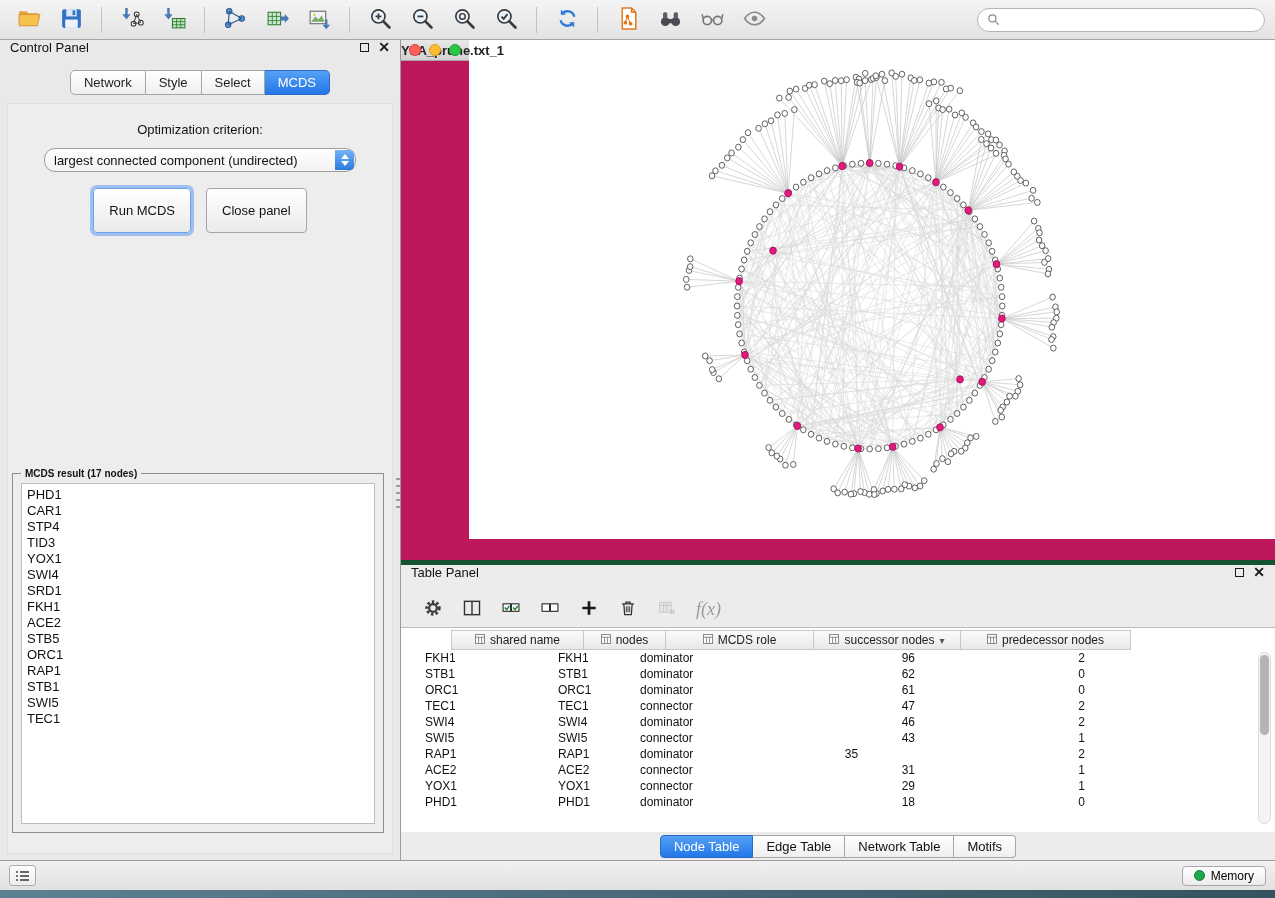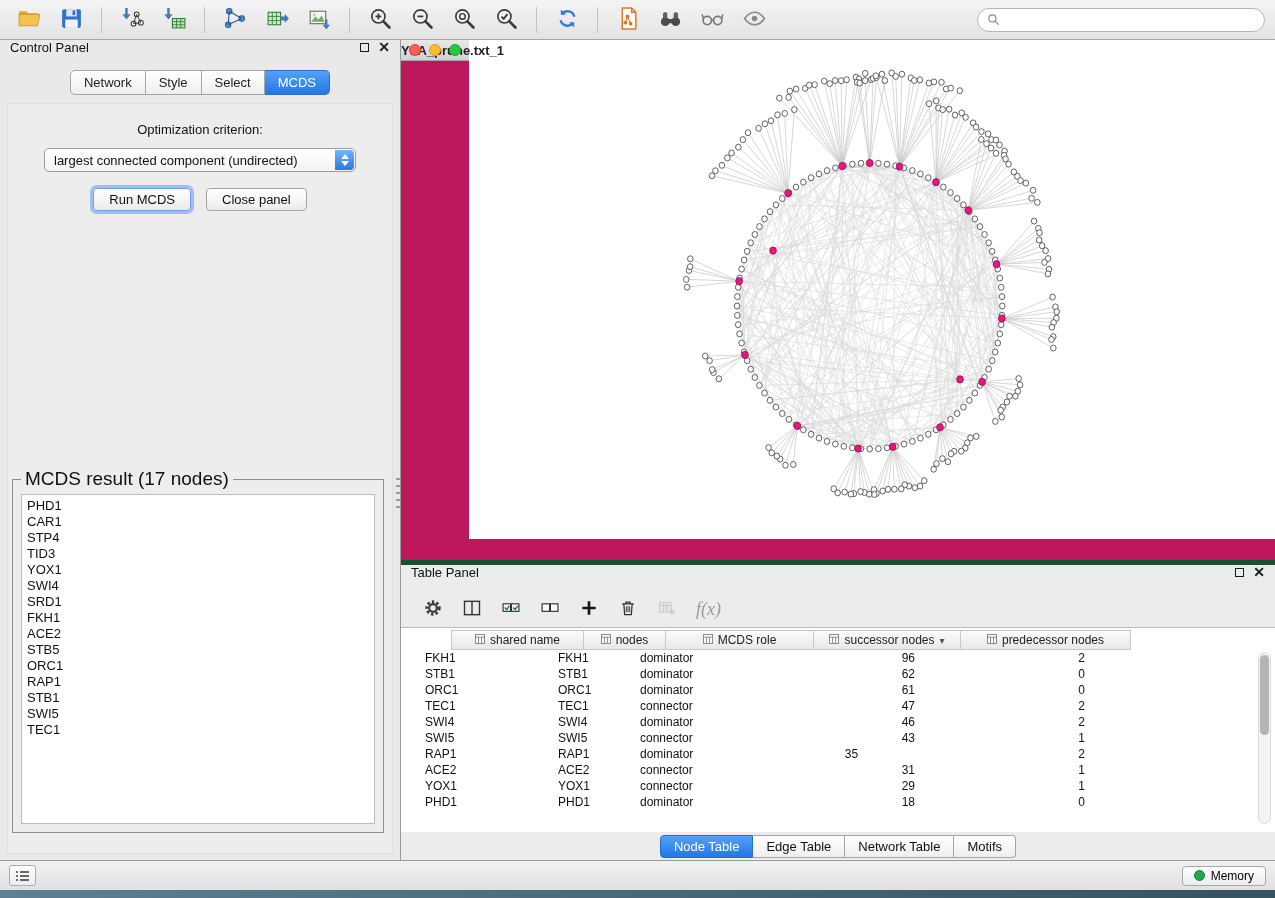--- a/index.html
+++ b/index.html
@@ -52,43 +52,43 @@
     border:1px solid #a6a6a6; border-left:none;
   }
   .cp-tab:first-child { border-left:1px solid #a6a6a6; border-radius:5px 0 0 5px; }
   .cp-tab:last-child { border-radius:0 5px 5px 0; }
   .cp-tab.active { background:linear-gradient(#55a1f5,#2277e7); color:#fff; border-color:#2a6ccc; }
   .cp-body { flex:1; position:relative; margin:0 7px 6px; background:#ededed; border:1px solid #dfdfdf; }
   .opt-label { text-align:center; font-size:13px; margin-top:18px; }
   .criterion-select {
     width:312px; height:24px; margin:11px auto 0; position:relative;
     background:linear-gradient(#ffffff,#f2f2f2);
-    border:1px solid #9d9d9d; border-radius:5px;
+    border:1px solid #9d9d9d; border-radius:11px;
     display:flex; align-items:center; padding:0 26px 0 9px;
     font-size:13px; white-space:nowrap;
   }
   .select-stepper {
     position:absolute; right:1px; top:1px; bottom:1px; width:19px;
     background:linear-gradient(#74b4f8,#2a7ae0); border-radius:0 4px 4px 0;
     display:flex; flex-direction:column; align-items:center; justify-content:center; gap:2px;
   }
   .tri-up { width:0; height:0; border-left:4px solid transparent; border-right:4px solid transparent; border-bottom:5px solid #fff; }
   .tri-down { width:0; height:0; border-left:4px solid transparent; border-right:4px solid transparent; border-top:5px solid #fff; }
   .cp-buttons { display:flex; justify-content:center; gap:15px; margin-top:16px; }
   .btn {
-    font-size:13px; padding:3px 15px; color:#111;
+    font-size:13px; padding:14px 15px; color:#111;
     background:linear-gradient(#ffffff,#ebebeb);
     border:1px solid #a6a6a6; border-radius:4px;
   }
   .btn.focus { box-shadow:0 0 0 3px rgba(105,160,240,.6); border-color:#6d9fe8; }
   fieldset.mcds {
     position:absolute; left:4px; right:8px; top:364px; bottom:20px;
     border:1px solid #8d8d8d; margin:0; padding:0;
   }
-  fieldset.mcds legend { font-size:19px; margin-left:8px; padding:0 4px; }
+  fieldset.mcds legend { font-size:10px; margin-left:8px; padding:0 4px;font-weight:bold; }
   .mcds-list {
     position:absolute; left:8px; right:8px; top:4px; bottom:8px;
     background:#fff; border:1px solid #bdbdbd; overflow:hidden;
     padding:3px 0 0 5px; margin:0; list-style:none;
   }
   .mcds-item { font-size:13px; line-height:16px; }
 
   
   .right { flex:1; min-width:0; display:flex; flex-direction:column; }
   .network-window { height:520px; display:flex; flex-direction:row; background:#be185d; }

